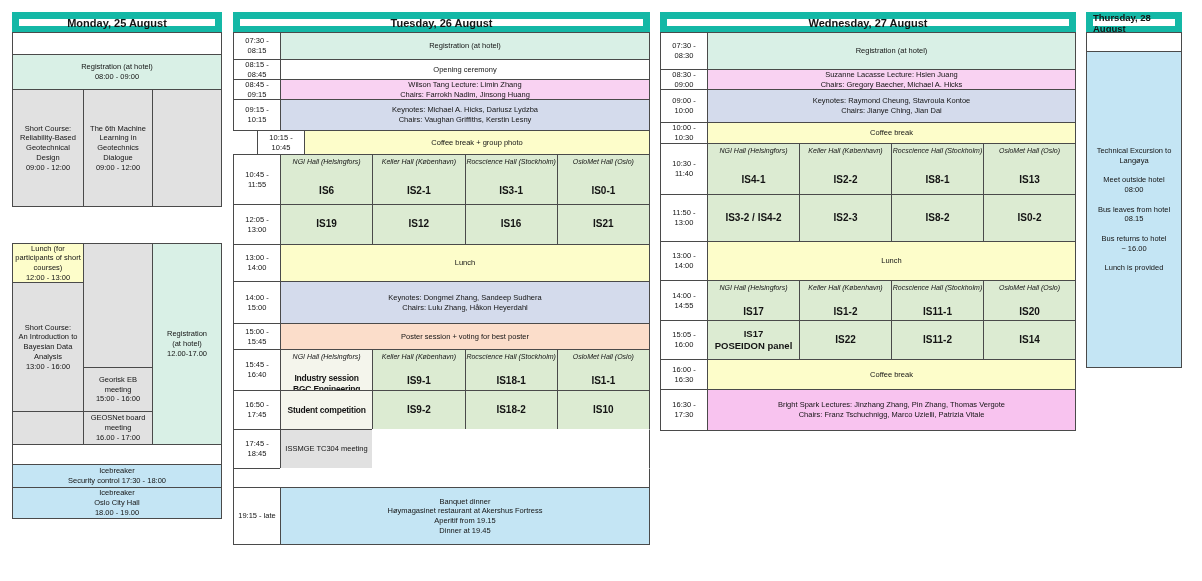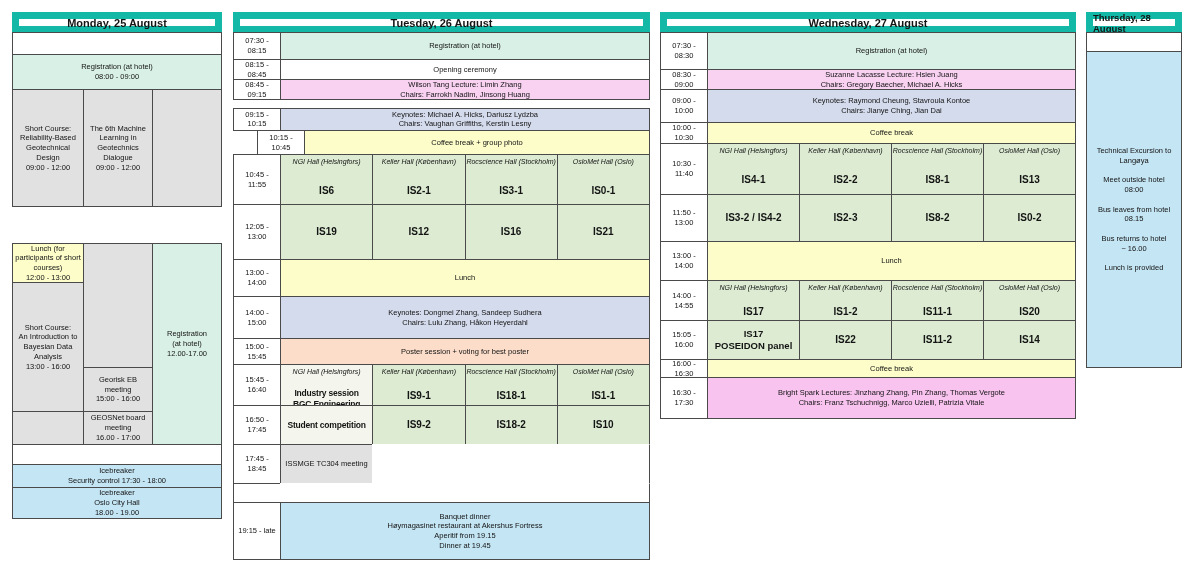--- a/index.html
+++ b/index.html
@@ -120,21 +120,21 @@
     </div>
     <div class="trow" style="height:21px;">
       <div class="cell time">08:15 - 08:45</div>
       <div class="cell fill">Opening ceremony</div>
     </div>
     <div class="trow" style="height:21px;">
       <div class="cell time">08:45 - 09:15</div>
       <div class="cell fill pink">Wilson Tang Lecture: Limin Zhang
 Chairs: Farrokh Nadim, Jinsong Huang</div>
     </div>
-    <div class="trow" style="height:32px;align-items:flex-end;">
+    <div class="trow" style="height:32px;">
       <div class="cell time">09:15 - 10:15</div>
       <div class="cell fill lav">Keynotes: Michael A. Hicks, Dariusz Lydzba
 Chairs: Vaughan Griffiths, Kerstin Lesny</div>
     </div>
     <div class="trow" style="height:25px;margin-left:24px;">
       <div class="cell time">10:15 - 10:45</div>
       <div class="cell fill yellow">Coffee break + group photo</div>
     </div>
 
     <div class="trow" style="height:51px;">
@@ -150,21 +150,21 @@
       <div class="cell fill green sess">
         <div class="hall">Rocscience Hall (Stockholm)</div>
         <div class="code">IS3-1</div>
       </div>
       <div class="cell fill green sess">
         <div class="hall">OsloMet Hall (Oslo)</div>
         <div class="code">IS0-1</div>
       </div>
     </div>
 
-    <div class="trow" style="height:56px;">
+    <div class="trow" style="height:41px;">
       <div class="cell time">12:05 - 13:00</div>
       <div class="cell fill green sess"><div class="code">IS19</div></div>
       <div class="cell fill green sess"><div class="code">IS12</div></div>
       <div class="cell fill green sess"><div class="code">IS16</div></div>
       <div class="cell fill green sess"><div class="code">IS21</div></div>
     </div>
 
     <div class="trow" style="height:38px;">
       <div class="cell time">13:00 - 14:00</div>
       <div class="cell fill yellow">Lunch</div>
@@ -303,21 +303,21 @@
 
     <div class="trow" style="height:40px;">
       <div class="cell time">15:05 - 16:00</div>
       <div class="cell fill green sess"><div class="code" style="font-size:9.5px;">IS17
 POSEIDON panel</div></div>
       <div class="cell fill green sess"><div class="code">IS22</div></div>
       <div class="cell fill green sess"><div class="code">IS11-2</div></div>
       <div class="cell fill green sess"><div class="code">IS14</div></div>
     </div>
 
-    <div class="trow" style="height:19px;">
+    <div class="trow" style="height:31px;">
       <div class="cell time">16:00 - 16:30</div>
       <div class="cell fill yellow">Coffee break</div>
     </div>
     <div class="trow" style="height:42px;">
       <div class="cell time">16:30 - 17:30</div>
       <div class="cell fill bpink">Bright Spark Lectures: Jinzhang Zhang, Pin Zhang, Thomas Vergote
 Chairs: Franz Tschuchnigg, Marco Uzielli, Patrizia Vitale</div>
     </div>
   </div>
 

